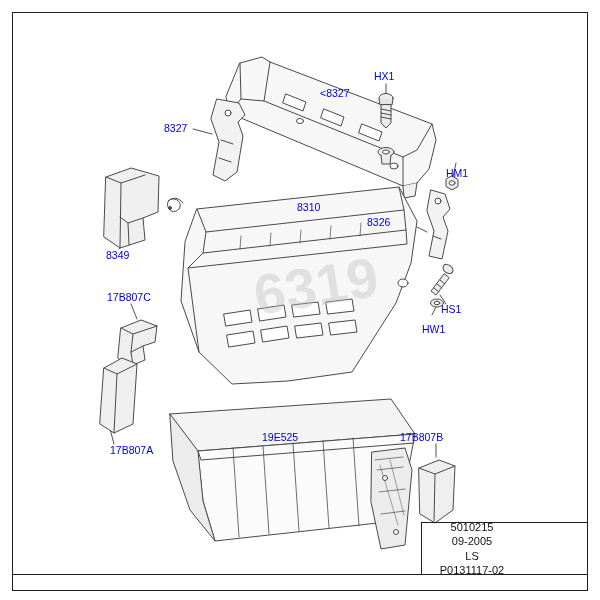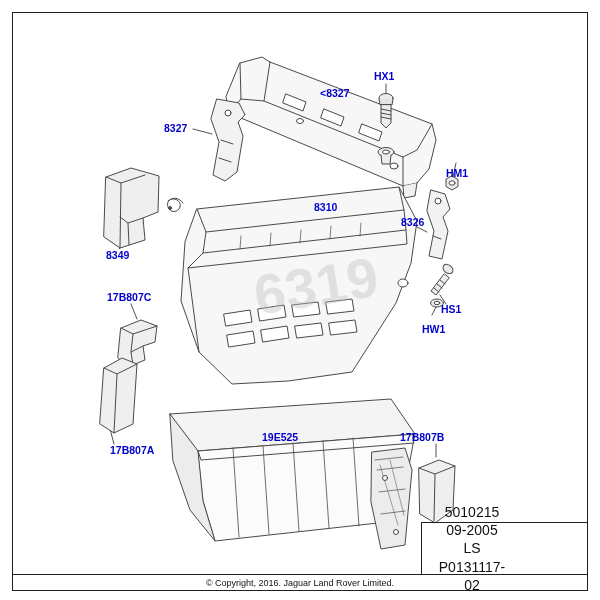--- a/index.html
+++ b/index.html
@@ -2,23 +2,23 @@
 <html style="--callout: #0000cc; --line: #4a4a4a;"><head>
 <meta charset="utf-8">
 <style>
   *{margin:0;padding:0;box-sizing:border-box}
   html,body{width:600px;height:600px;background:#fff;font-family:"Liberation Sans",sans-serif}
   .stage{position:relative;width:600px;height:600px;background:#fff;overflow:hidden}
   .frame{position:absolute;left:12px;top:12px;width:576px;height:579px;border:1px solid #1f1f1f;background:transparent}
   svg.art{position:absolute;left:0;top:0}
   svg.art g{stroke:var(--line,#4a4a4a);stroke-width:1;fill:none;stroke-linejoin:round;stroke-linecap:round}
   svg.art g.leaders{stroke:#3c3c3c;stroke-width:0.9}
-  .callout{position:absolute;font-size:10.5px;font-weight:bold;color:var(--callout,#0000cc);white-space:nowrap;cursor:pointer;line-height:1}
+  .callout{position:absolute;font-size:10.5px;font-weight:normal;color:var(--callout,#0000cc);white-space:nowrap;cursor:pointer;line-height:1}
   .info-box{position:absolute;left:421px;top:522px;width:167px;height:52px;border-left:1px solid #1f1f1f;border-top:1px solid #1f1f1f;display:flex;align-items:center}
-  .info-lines{width:76px;margin-left:12px;text-align:center;font-size:14px;line-height:1.3;color:#111}
+  .info-lines{width:76px;margin-left:12px;text-align:center;font-size:11px;line-height:1.3;color:#111}
   .footer-rule{position:absolute;left:13px;top:574px;width:574px;height:0;border-top:1px solid #1f1f1f}
   .copyright{position:absolute;left:13px;top:578px;width:574px;text-align:center;font-size:9px;color:#111}
 </style>
 </head>
 <body>
 
 <div class="stage">
 
   <svg class="art" width="600" height="600" viewBox="0 0 600 600">
 
@@ -149,36 +149,35 @@
     <g>
       <path d="M419,468 L439,460 L455,466 L453,510 L435,523 L420,514 Z" fill="#efefef"></path>
       <path d="M419,468 L435,474 L455,466 M435,474 L434,521"></path>
     </g>
   </svg>
 
   <span class="callout" style="left:320px;top:88px">&lt;8327</span>
   <span class="callout" style="left:374px;top:71px">HX1</span>
   <span class="callout" style="left:164px;top:123px">8327</span>
   <span class="callout" style="left:446px;top:168px">HM1</span>
-  <span class="callout" style="left:314px;top:202px">8310</span>
-  <span class="callout" style="left:401px;top:217px">8326</span>
+  <span class="callout" style="left:297px;top:202px">8310</span>
+  <span class="callout" style="left:367px;top:217px">8326</span>
   <span class="callout" style="left:106px;top:250px">8349</span>
   <span class="callout" style="left:107px;top:292px">17B807C</span>
   <span class="callout" style="left:441px;top:304px">HS1</span>
   <span class="callout" style="left:422px;top:324px">HW1</span>
   <span class="callout" style="left:110px;top:445px">17B807A</span>
   <span class="callout" style="left:262px;top:432px">19E525</span>
   <span class="callout" style="left:400px;top:432px">17B807B</span>
 
   <div class="info-box">
     <div class="info-lines">
       <div>5010215</div>
       <div>09-2005</div>
       <div>LS</div>
       <div>P0131117-02</div>
     </div>
   </div>
 
   <div class="footer-rule"></div>
-  <div class="copyright">© Copyright, 2016. Jaguar Land Rover Limited.</div>
 
   <div class="frame"></div>
 </div>
 
 </body></html>

